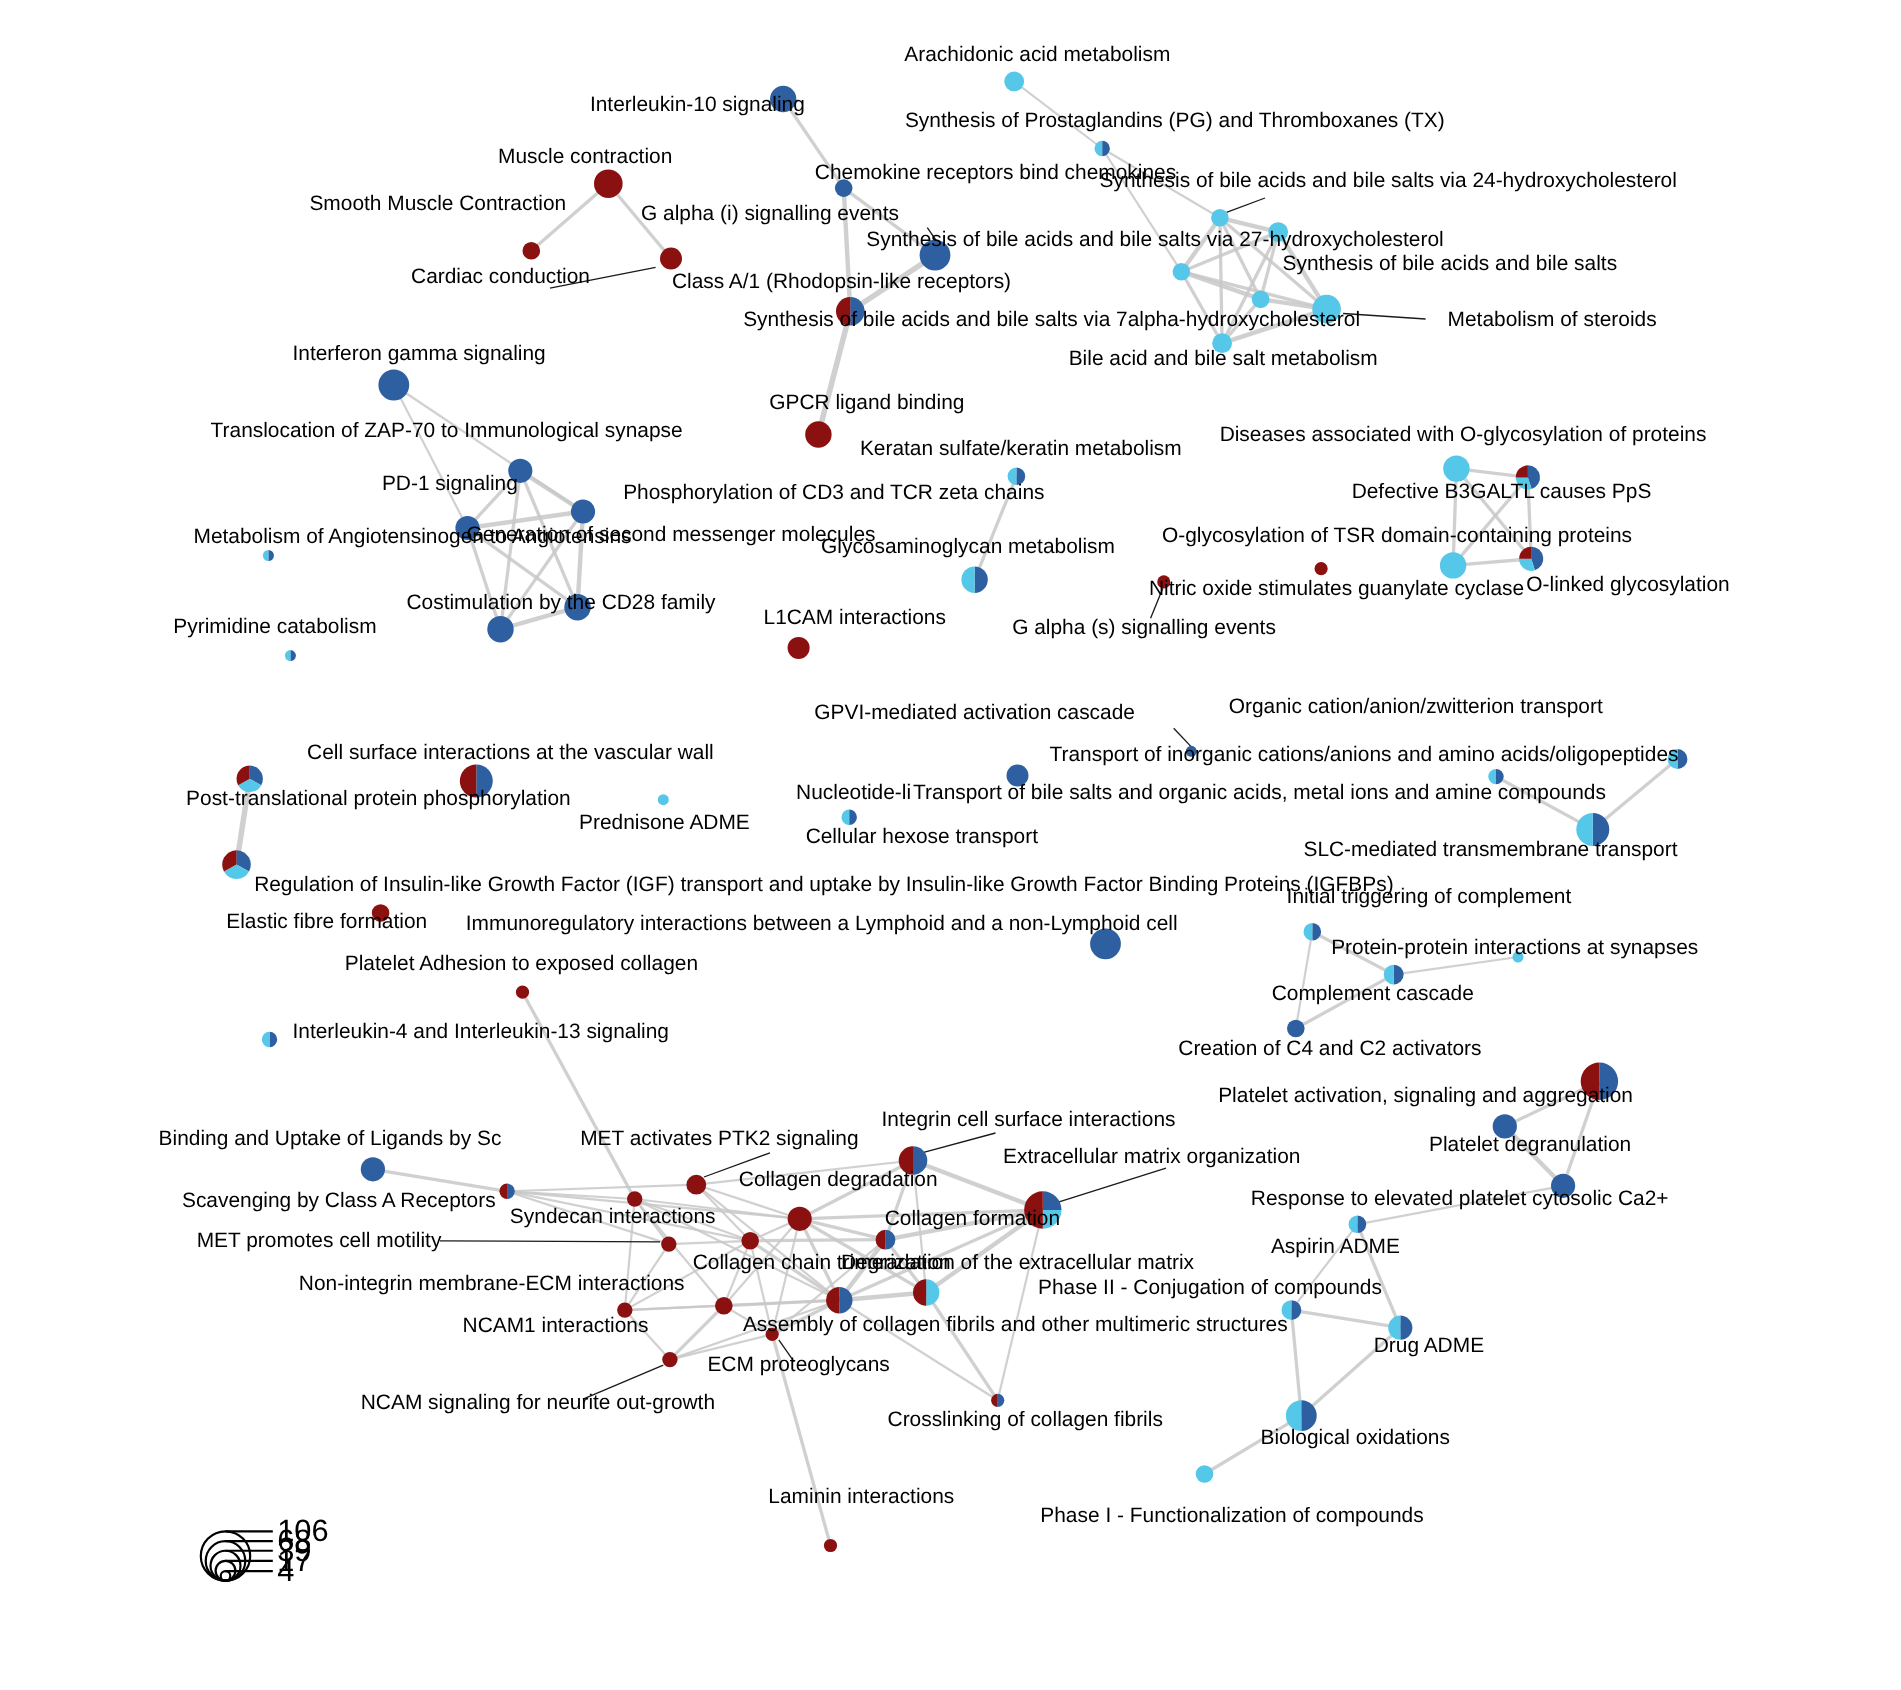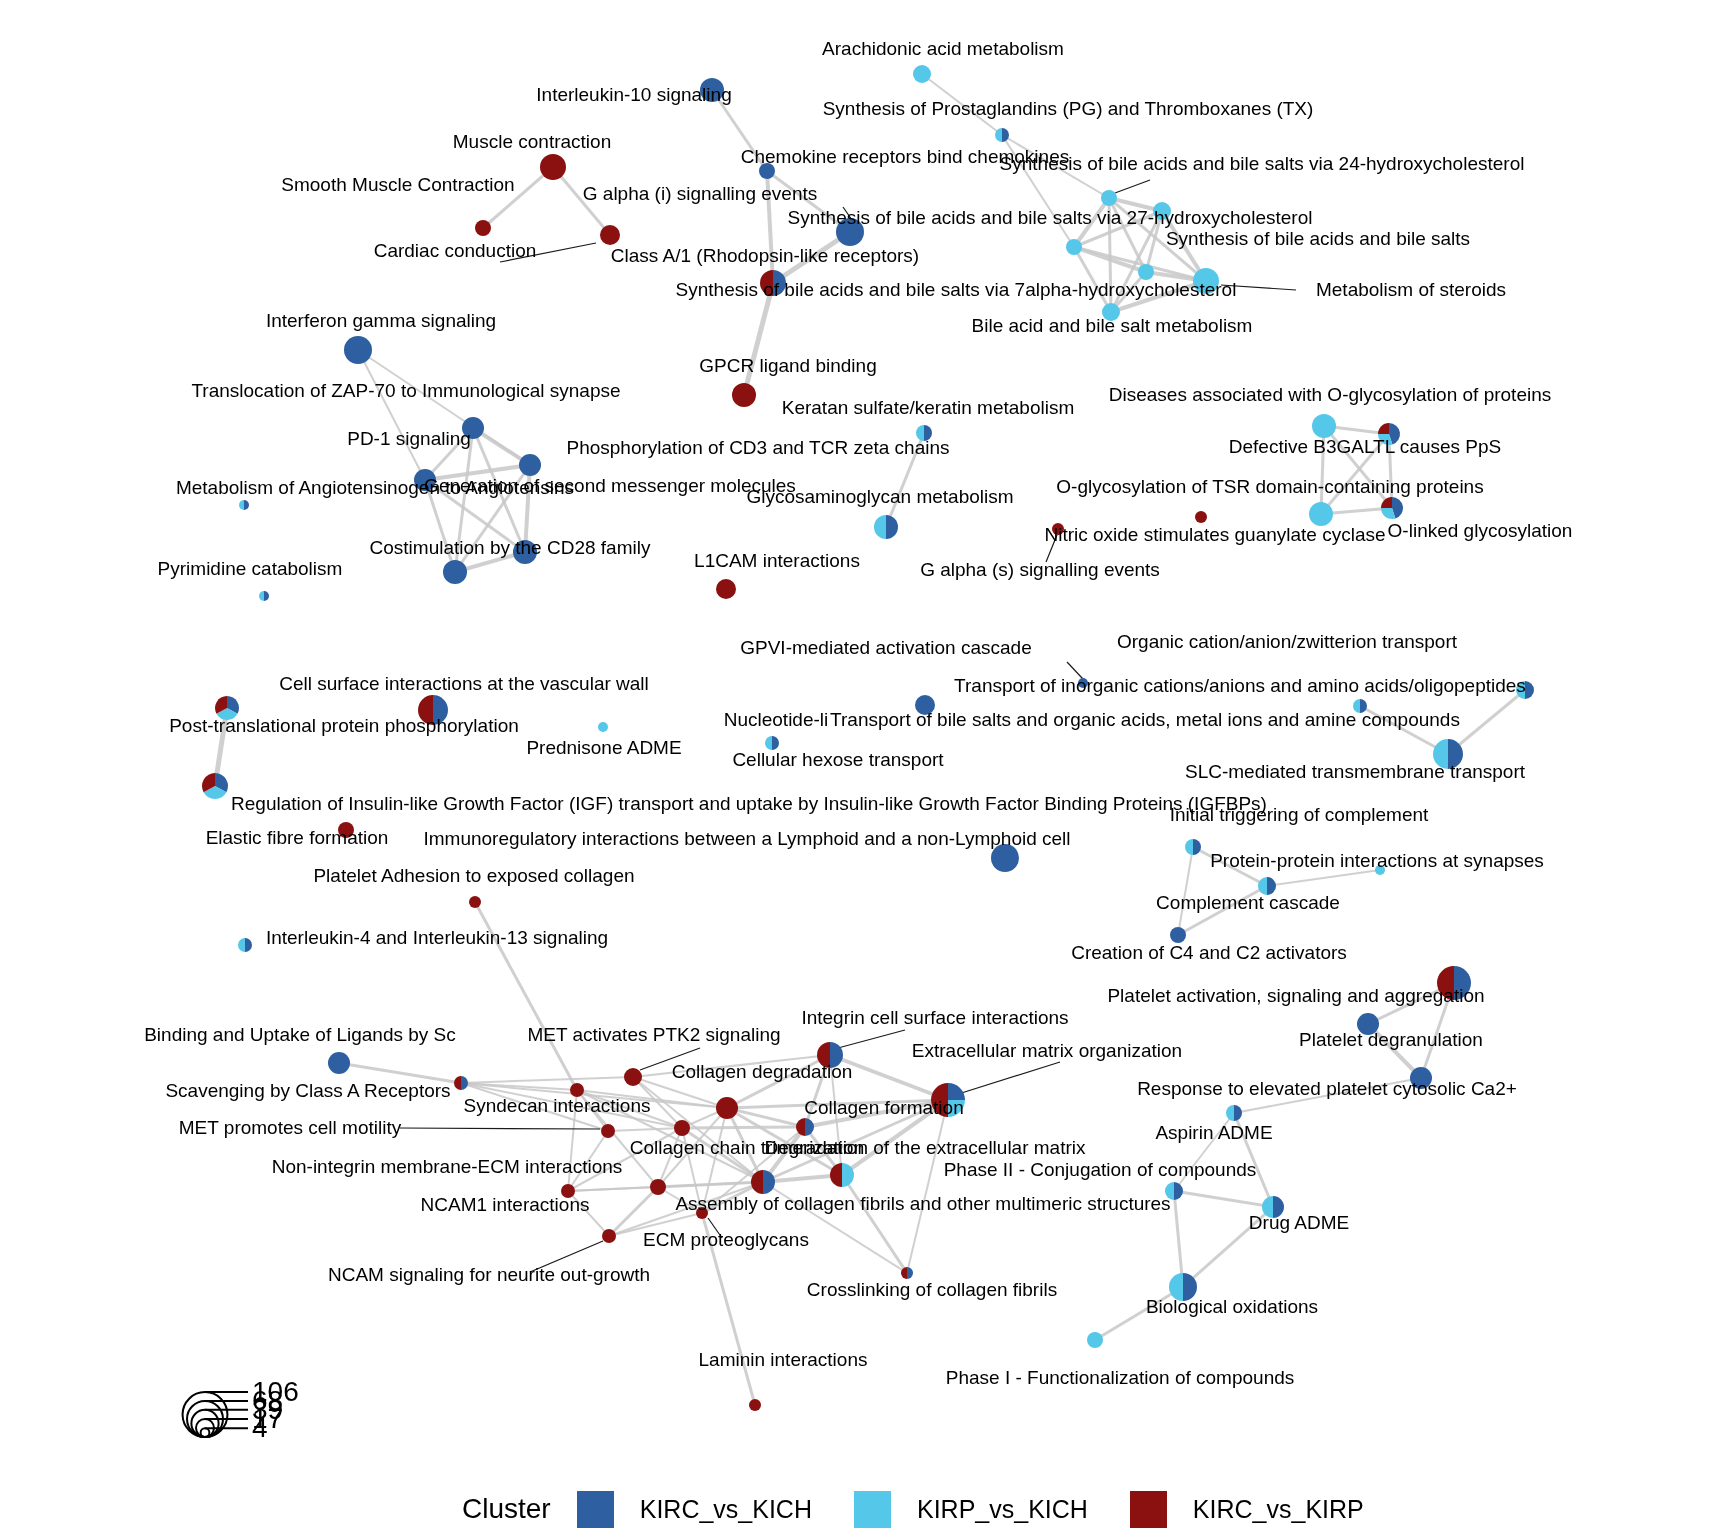--- a/index.html
+++ b/index.html
@@ -511,28 +511,13 @@
         <text x="252" y="1418.771808726983" font-size="28">39</text>
         <circle cx="205" cy="1428.0116297361535" r="8.9883702638465" fill="none" stroke="#000" stroke-width="2"></circle>
         <line x1="205" y1="1419.023259472307" x2="248" y2="1419.023259472307" stroke="#000" stroke-width="2"></line>
         <text x="252" y="1428.023259472307" font-size="28">17</text>
         <circle cx="205" cy="1432.64" r="4.36" fill="none" stroke="#000" stroke-width="2"></circle>
         <line x1="205" y1="1428.28" x2="248" y2="1428.28" stroke="#000" stroke-width="2"></line>
         <text x="252" y="1437.28" font-size="28">4</text>
       </g>
   </svg>
 
-  <div class="legend-row">
-    <span class="legend-title">Cluster</span>
-    <span class="legend-item">
-      <span class="legend-swatch" id="sw0" style="background: rgb(46, 95, 161);"></span>
-      <span class="legend-label">KIRC_vs_KICH</span>
-    </span>
-    <span class="legend-item">
-      <span class="legend-swatch" id="sw1" style="background: rgb(85, 199, 232);"></span>
-      <span class="legend-label">KIRP_vs_KICH</span>
-    </span>
-    <span class="legend-item">
-      <span class="legend-swatch" id="sw2" style="background: rgb(139, 16, 16);"></span>
-      <span class="legend-label">KIRC_vs_KIRP</span>
-    </span>
-  </div>
 </div>
 
 </body></html>

